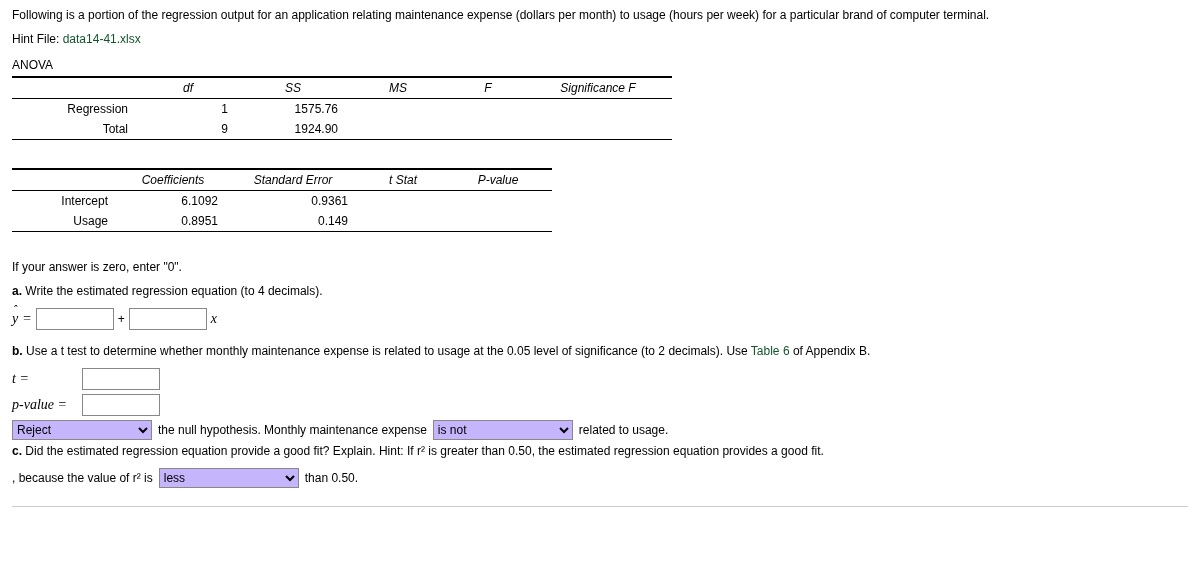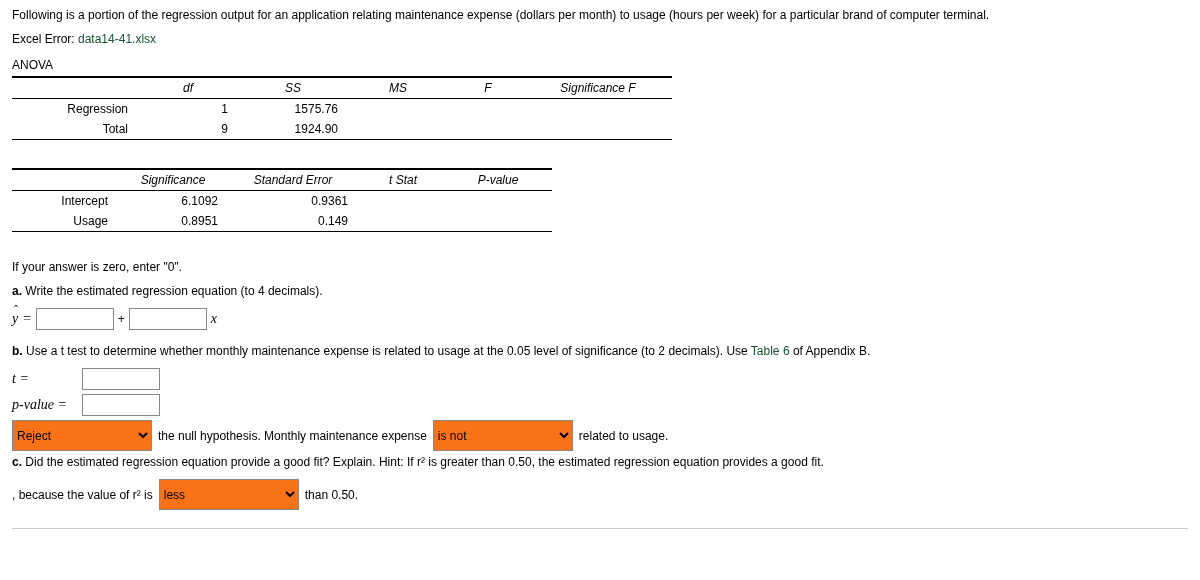--- a/index.html
+++ b/index.html
@@ -40,37 +40,37 @@
     .yhat { position: relative; display: inline-block; }
     .yhat .hat { position: absolute; top: -8px; left: 1px; font-size: 12px; }
     input.txt {
       height: 18px;
       border: 1px solid #888;
       padding: 1px 3px;
       font-size: 12px;
       width: 70px;
     }
     select.sel {
-      height: 31px;
+      height: 20px;
       border: 1px solid #888;
       font-size: 12px;
-      background: #f97316;
+      background: #c4b5fd;
     }
     .row { display: flex; align-items: center; gap: 6px; margin: 4px 0; flex-wrap: wrap; }
     .labelcell { min-width: 64px; }
     .bold { font-weight: bold; }
     hr.end { border: none; border-top: 1px solid #ccc; margin-top: 18px; }
   </style>
 </head>
 <body>
 
 <div class="intro">Following is a portion of the regression output for an application relating maintenance expense (dollars per month) to usage (hours per week) for a particular brand of computer terminal.</div>
 
 <div class="file-line">
-  <span>Excel Error: </span><span class="link">data14-41.xlsx</span>
+  <span>Hint File: </span><span class="link">data14-41.xlsx</span>
 </div>
 
 <div class="section-label">ANOVA</div>
 
 <table class="data top-border">
   <thead>
     <tr>
       <th style="width:110px"></th>
       <th style="width:80px">df</th>
       <th style="width:90px">SS</th>
@@ -96,21 +96,21 @@
         <td></td>
         <td></td>
     </tr>
   </tbody>
 </table>
 
 <table class="data top-border">
   <thead>
     <tr>
       <th style="width:90px"></th>
-      <th style="width:90px">Significance</th>
+      <th style="width:90px">Coefficients</th>
       <th style="width:110px">Standard Error</th>
       <th style="width:70px">t Stat</th>
       <th style="width:80px">P-value</th>
     </tr>
   </thead>
   <tbody>
     <tr>
       <td>Intercept</td>
       <td class="num">6.1092</td>
       <td class="num">0.9361</td>

